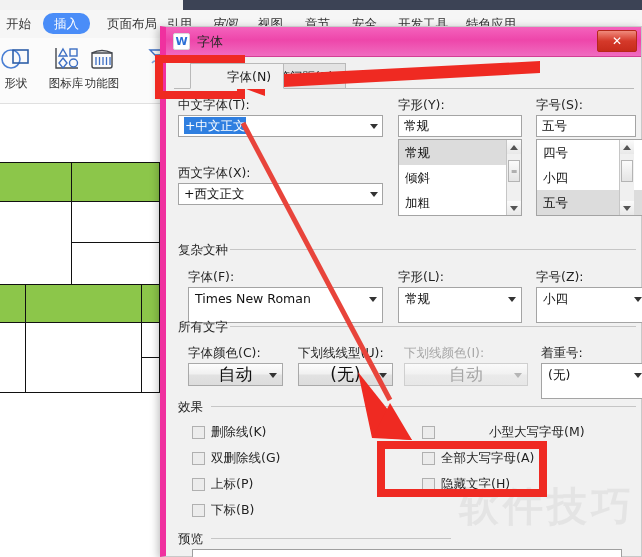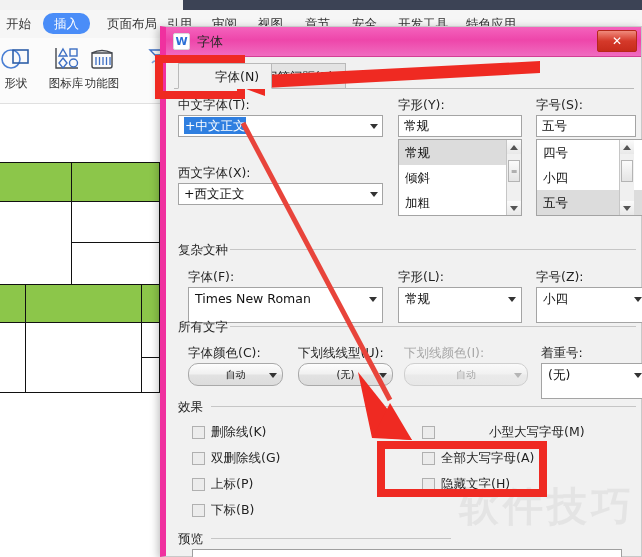--- a/index.html
+++ b/index.html
@@ -119,22 +119,22 @@
   .combo .arrow {
     position:absolute; right:4px; top:8px;
     width:0;height:0;border-left:4px solid transparent;border-right:4px solid transparent;
     border-top:5px solid #333;
   }
   .combo .selval { background:#2f7fe0; color:#fff; padding:1px 1px; }
 
   .btncombo {
     position:absolute; height:23px;
     background:linear-gradient(to bottom,#fdfdfd 0%, #f0f0f0 48%, #e2e2e2 52%, #dcdcdc 100%);
-    border:1px solid #a9a9a9; border-radius:10px;
-    font-size:10px; color:#111; line-height:21px; text-align:center;
+    border:1px solid #a9a9a9; border-radius:0;
+    font-size:17px; color:#111; line-height:21px; text-align:center;
   }
   .btncombo.dim { color:#a6a6a6; border-color:#cfcfcf;
     background:linear-gradient(to bottom,#fafafa 0%, #f1f1f1 48%, #eaeaea 52%, #e7e7e7 100%); }
   .btncombo .arrow {
     position:absolute; right:5px; top:9px;
     width:0;height:0;border-left:4px solid transparent;border-right:4px solid transparent;
     border-top:5px solid #333;
   }
   .btncombo.dim .arrow { border-top-color:#b5b5b5; }
 
@@ -216,21 +216,21 @@
   <div class="app-bg">
 
     <div class="titlebar-left"></div>
     <div class="titlebar-dark"></div>
 
     <div class="ribbon-tabs">
       <div class="rt" style="left:6px;">开始</div>
       <div class="rt active" style="left:43px;">插入</div>
       <div class="rt" style="left:107px;">页面布局</div>
       <div class="rt" style="left:167px;">引用</div>
-      <div class="rt" style="left:212px;">审阅</div>
+      <div class="rt" style="left:212px;font-style:italic;">审阅</div>
       <div class="rt" style="left:258px;">视图</div>
       <div class="rt" style="left:305px;">章节</div>
       <div class="rt" style="left:352px;">安全</div>
       <div class="rt" style="left:398px;">开发工具</div>
       <div class="rt" style="left:466px;">特色应用</div>
     </div>
 
     <div class="ribbon-body">
       <div class="ribbon-group" style="left:-10px;">
         <div class="ribbon-ico">
@@ -302,21 +302,21 @@
 
     <div class="dlg-title">
       <div class="dlg-ico">W</div>
       <div class="dlg-title-text">字体</div>
       <div class="dlg-close">✕</div>
     </div>
 
     <div class="dlg-body">
 
       <div class="tabstrip">
-        <div class="tab active" style="left:4px;padding-left:36px;">字体(N)</div>
+        <div class="tab active" style="left:16px;padding-left:36px;">字体(N)</div>
         <div class="tab" style="left:78px;">字符间距(R)</div>
       </div>
 
       <div class="lbl" style="left:12px; top:40px;">中文字体(T):</div>
       <div class="combo" style="left:12px; top:58px; width:205px;">
         <span class="selval">+中文正文</span>
         <span class="arrow"></span>
       </div>
 
       <div class="lbl" style="left:12px; top:108px;">西文字体(X):</div>

